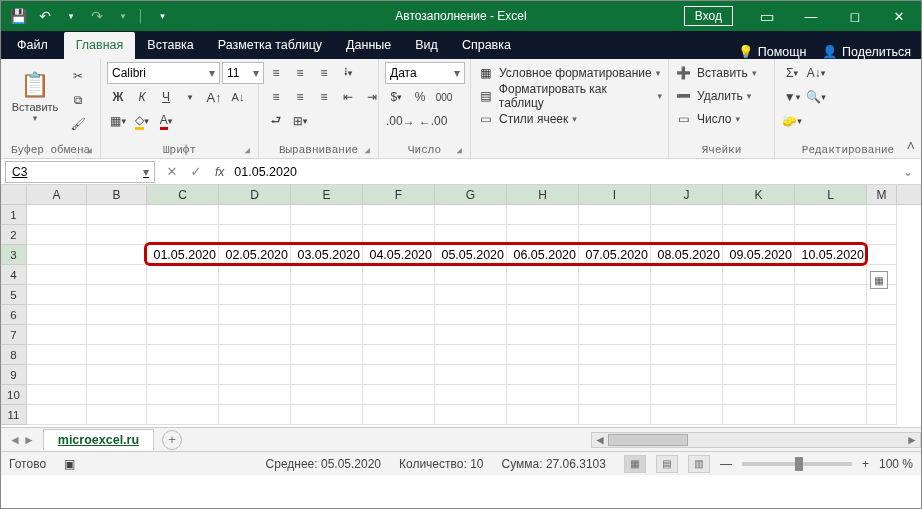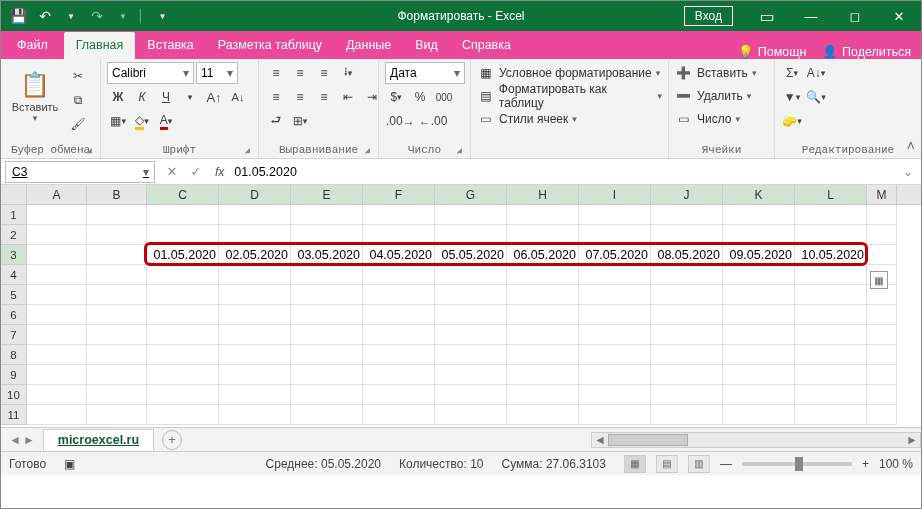--- a/index.html
+++ b/index.html
@@ -9,21 +9,21 @@
 .titlebar { background: #0e7238; height: 30px; display: flex; align-items: center; color: #fff; position: relative; }
 .qat { display: flex; align-items: center; gap: 2px; padding: 0 6px; }
 .qat-btn { width: 24px; height: 24px; display: inline-flex; align-items: center; justify-content: center; color: #fff; font-size: 14px; }
 .qat-sep { color: rgba(255,255,255,0.45); margin-right: 4px; }
 .title-center { position: absolute; left: 50%; transform: translateX(-50%); font-size: 12px; color: #fff; }
 .title-right { margin-left: auto; display: flex; align-items: center; height: 100%; }
 .login-btn { border: 1px solid #fff; padding: 2px 10px; margin-right: 12px; font-size: 12px; color: #fff; }
 .win-btn { width: 44px; height: 30px; display: inline-flex; align-items: center; justify-content: center; color: #fff; font-size: 13px; }
 
 
-.menurow { background: #ec4899; height: 28px; display: flex; align-items: flex-end; }
+.menurow { background: #0f172a; height: 28px; display: flex; align-items: flex-end; }
 .ftab { color: #fff; padding: 6px 12px 7px; font-size: 12.5px; cursor: default; }
 .ftab.file { padding-left: 16px; padding-right: 16px; }
 .ftab.active { background: #f3f3f3; color: #217346; border-top-left-radius: 2px; border-top-right-radius: 2px; }
 .menurow-right { margin-left: auto; display: flex; align-items: center; padding-right: 10px; gap: 16px; color: #fff; }
 .menurow-right .mi { display: inline-flex; align-items: center; gap: 4px; font-size: 12.5px; }
 
 
 .ribbon { background: #f3f3f3; border-bottom: 1px solid #d5d5d5; height: 100px; display: flex; position: relative; }
 .rgroup { border-right: 1px solid #dcdcdc; display: flex; flex-direction: column; padding: 3px 6px 0; }
 .rgroup-body { flex: 1; display: flex; align-items: flex-start; gap: 4px; }
@@ -89,21 +89,21 @@
 <div class="titlebar">
   <div class="qat">
     <span class="qat-btn">💾</span>
     <span class="qat-btn">↶</span>
     <span class="qat-btn" style="font-size:9px;">▾</span>
     <span class="qat-btn" style="opacity:.55">↷</span>
     <span class="qat-btn" style="font-size:9px;opacity:.55">▾</span>
     <span class="qat-sep">│</span>
     <span class="qat-btn" style="font-size:9px;">▾</span>
   </div>
-  <div class="title-center">Форматировать  -  Excel</div>
+  <div class="title-center">Автозаполнение  -  Excel</div>
   <div class="title-right">
     <span class="login-btn">Вход</span>
     <span class="win-btn" style="font-size:16px;">▭</span>
     <span class="win-btn">—</span>
     <span class="win-btn">◻</span>
     <span class="win-btn close">✕</span>
   </div>
 </div>
 
 <div class="menurow">
@@ -140,21 +140,21 @@
         <span class="rbtn">⧉</span>
         <span class="rbtn">🖌</span>
       </div>
     </div>
     <div class="rgroup-label"><span>Буфер обмена</span><span class="dl">◢</span></div>
   </div>
 
   <div class="rgroup" style="width:158px;">
     <div class="rgroup-body rstack" style="width:100%;">
       <div class="rrow">
-        <span class="combo" style="width:87px;">
+        <span class="combo" style="width:113px;">
             <input value="Calibri" style="">
             <span class="dd">▾</span>
           </span>
         <span class="combo" style="width:42px;">
             <input value="11" style="">
             <span class="dd">▾</span>
           </span>
       </div>
       <div class="rrow">
         <span class="rbtn" style="font-weight:bold;">Ж</span>

